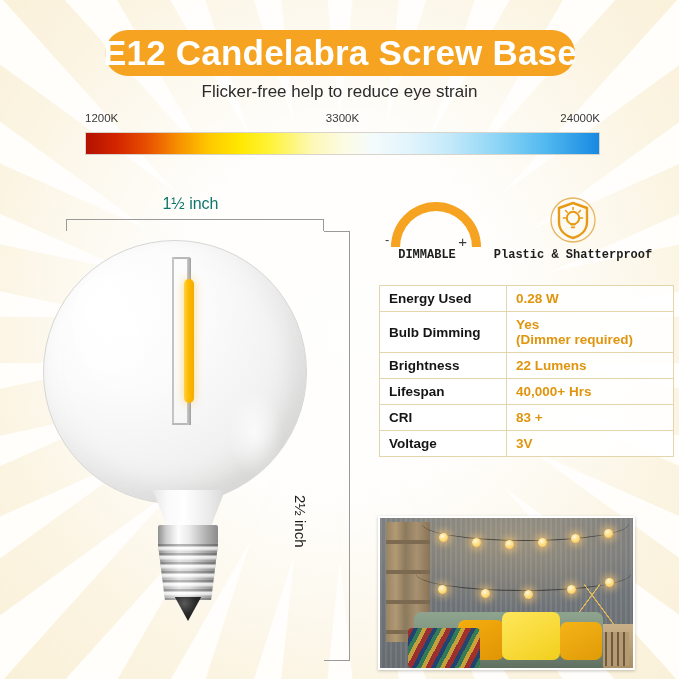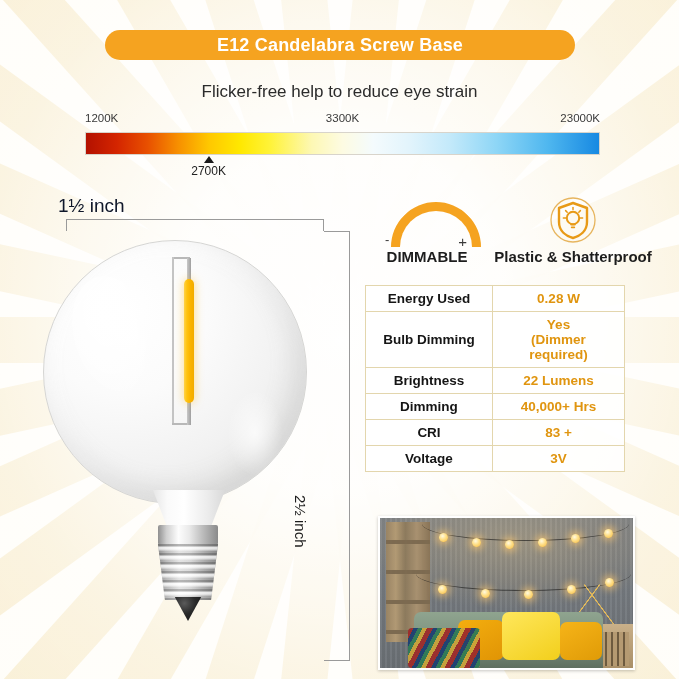--- a/index.html
+++ b/index.html
@@ -32,26 +32,26 @@
   .vig{
     position:absolute;inset:0;
     background:radial-gradient(ellipse at 50% 46%, rgba(255,255,255,.97) 0%, rgba(255,255,255,.93) 34%, rgba(255,255,255,.70) 56%, rgba(255,255,255,.45) 75%, rgba(255,255,255,.30) 100%);
     pointer-events:none;
   }
 
   
   .title-pill{
     position:absolute;
     left:105px;top:30px;
-    width:470px;height:30px;
+    width:470px;height:46px;
     background:#f5a320;
     border-radius:23px;
     display:flex;align-items:center;justify-content:center;
     color:#ffffff;
-    font-size:18px;
+    font-size:35px;
     font-weight:bold;
     letter-spacing:.2px;
     white-space:nowrap;
   }
   .subtitle{
     position:absolute;
     left:0;right:0;top:82px;
     text-align:center;
     font-size:17px;
     color:#2b2b2b;
@@ -105,21 +105,21 @@
     font-size:12px;color:#222;
     transform:translateX(-50%);
     white-space:nowrap;
   }
 
   
   .bulb-wrap{position:absolute;left:18px;top:195px;width:340px;height:475px;}
 
   .dim-top-label{
     position:absolute;left:40px;top:0;width:265px;
-    text-align:left;font-size:19px;color:#0f172a;
+    text-align:center;font-size:16px;color:#0f766e;
     white-space:nowrap;
   }
   
   .cal-h{position:absolute;left:48px;top:24px;width:258px;height:12px;}
   .cal-h .line{position:absolute;left:0;right:0;top:0;height:1px;background:#9a9a9a;}
   .cal-h .tick{position:absolute;top:0;width:1px;height:12px;background:#9a9a9a;}
   .cal-h .tick.a{left:0;}
   .cal-h .tick.b{right:0;}
   
   .cal-v{position:absolute;left:306px;top:36px;width:26px;height:430px;}
@@ -233,21 +233,21 @@
     background:radial-gradient(ellipse at 38% 26%, #5a5a5a 0%, #2a2a2a 42%, #0d0d0d 100%);
     clip-path:polygon(6% 0%, 94% 0%, 50% 100%);
   }
 
   
   .feat{position:absolute;left:365px;top:196px;width:290px;height:80px;}
   .feat .col{position:absolute;top:0;text-align:center;}
   .feat .col.a{left:2px;width:120px;}
   .feat .col.b{left:126px;width:164px;}
   .feat .glyph{height:52px;display:flex;align-items:flex-end;justify-content:center;}
-  .feat .cap{font-size:15px;color:#1d1d1d;font-weight:bold;white-space:nowrap;}
+  .feat .cap{font-size:12px;color:#1d1d1d;font-weight:bold;white-space:nowrap;font-family:Liberation Mono, monospace;}
   .dim-arc{position:relative;width:84px;height:50px;}
   .dim-arc .arc{
     position:absolute;left:6px;top:4px;
     width:72px;height:72px;
     border-radius:50%;
     border:9px solid #f5a320;
     border-bottom-color:transparent;
     border-left-color:transparent;
     transform:rotate(-45deg);
   }
@@ -256,26 +256,25 @@
     font-size:13px;color:#3a3a3a;line-height:1;
   }
   .dim-arc .plus{
     position:absolute;right:2px;bottom:-1px;
     font-size:15px;color:#3a3a3a;line-height:1;
   }
 
   
   .spec-table{
     position:absolute;
-    left:365px;top:285px;
-    width:260px;
+    left:379px;top:285px;
+    width:295px;
     border:1px solid #e3d6ad;
     border-collapse:collapse;
     background:rgba(255,255,255,.88);
-    text-align:center;
   }
   .spec-table tr{border-bottom:1px solid #e3d6ad;}
   .spec-table tr:last-child{border-bottom:none;}
   .spec-table td{
     padding:5px 9px;
     font-size:13.5px;
     vertical-align:middle;
   }
   .spec-table td.k{
     width:108px;
@@ -408,27 +407,23 @@
     </div>
   <div class="vig"></div>
 
   <div class="title-pill">E12 Candelabra Screw Base</div>
   <div class="subtitle">Flicker-free help to reduce eye strain</div>
 
   <div class="kscale">
     <div class="klabels">
       <span class="klabel l">1200K</span>
       <span class="klabel c">3300K</span>
-      <span class="klabel r">23000K</span>
+      <span class="klabel r">24000K</span>
     </div>
     <div class="kbar"></div>
-    <div class="kmark">
-      <span class="arrow" id="kmark-arrow" style="left: 24%;"></span>
-      <span class="mlab" id="kmark-label" style="left: 24%;">2700K</span>
-    </div>
   </div>
 
   <div class="bulb-wrap">
 
     <div class="dim-top-label">1½ inch</div>
     <div class="cal-h">
       <span class="line"></span>
       <span class="tick a"></span>
       <span class="tick b"></span>
     </div>
@@ -499,21 +494,21 @@
         </tr>
         <tr>
           <td class="k">Bulb Dimming</td>
           <td class="v">Yes<span class="l2">(Dimmer required)</span></td>
         </tr>
         <tr>
           <td class="k">Brightness</td>
           <td class="v">22 Lumens</td>
         </tr>
         <tr>
-          <td class="k">Dimming</td>
+          <td class="k">Lifespan</td>
           <td class="v">40,000+ Hrs</td>
         </tr>
         <tr>
           <td class="k">CRI</td>
           <td class="v">83 +</td>
         </tr>
         <tr>
           <td class="k">Voltage</td>
           <td class="v">3V</td>
         </tr>

